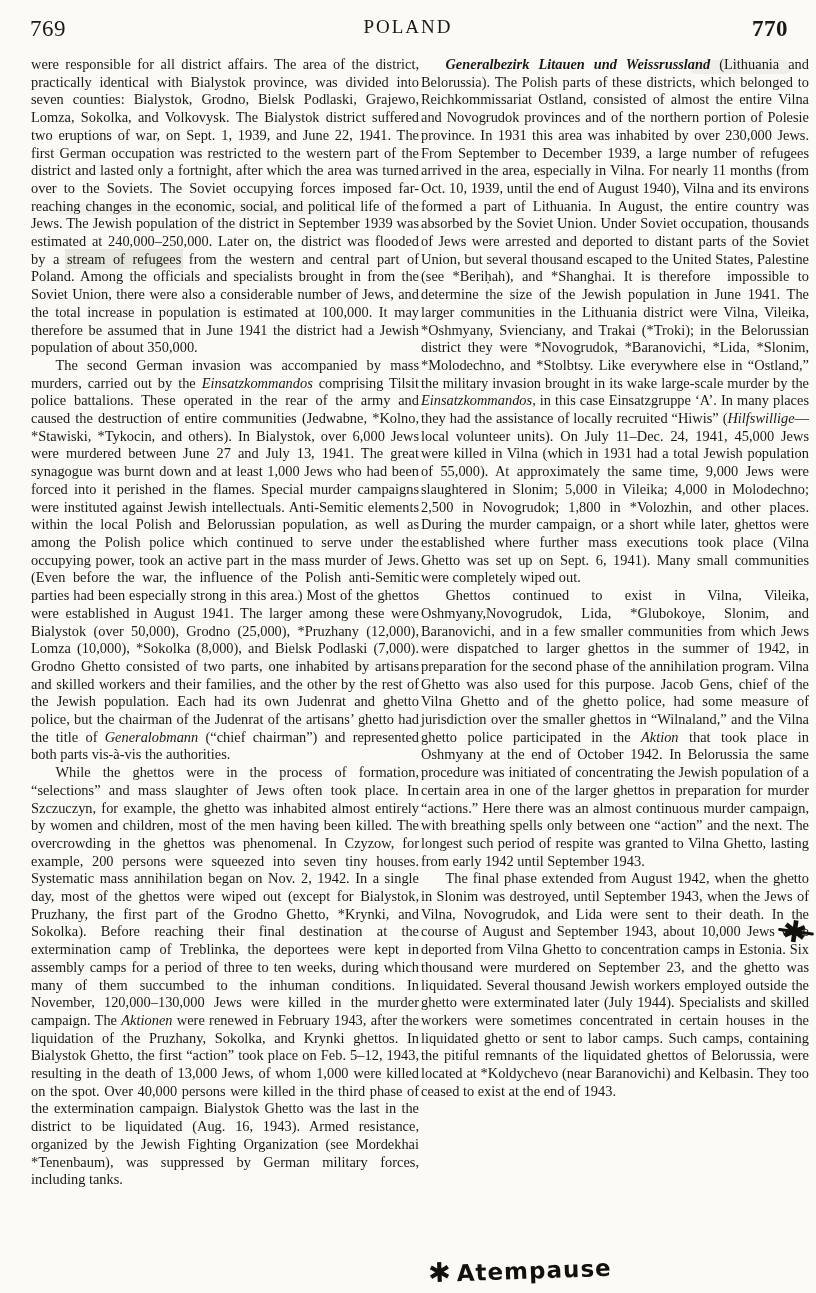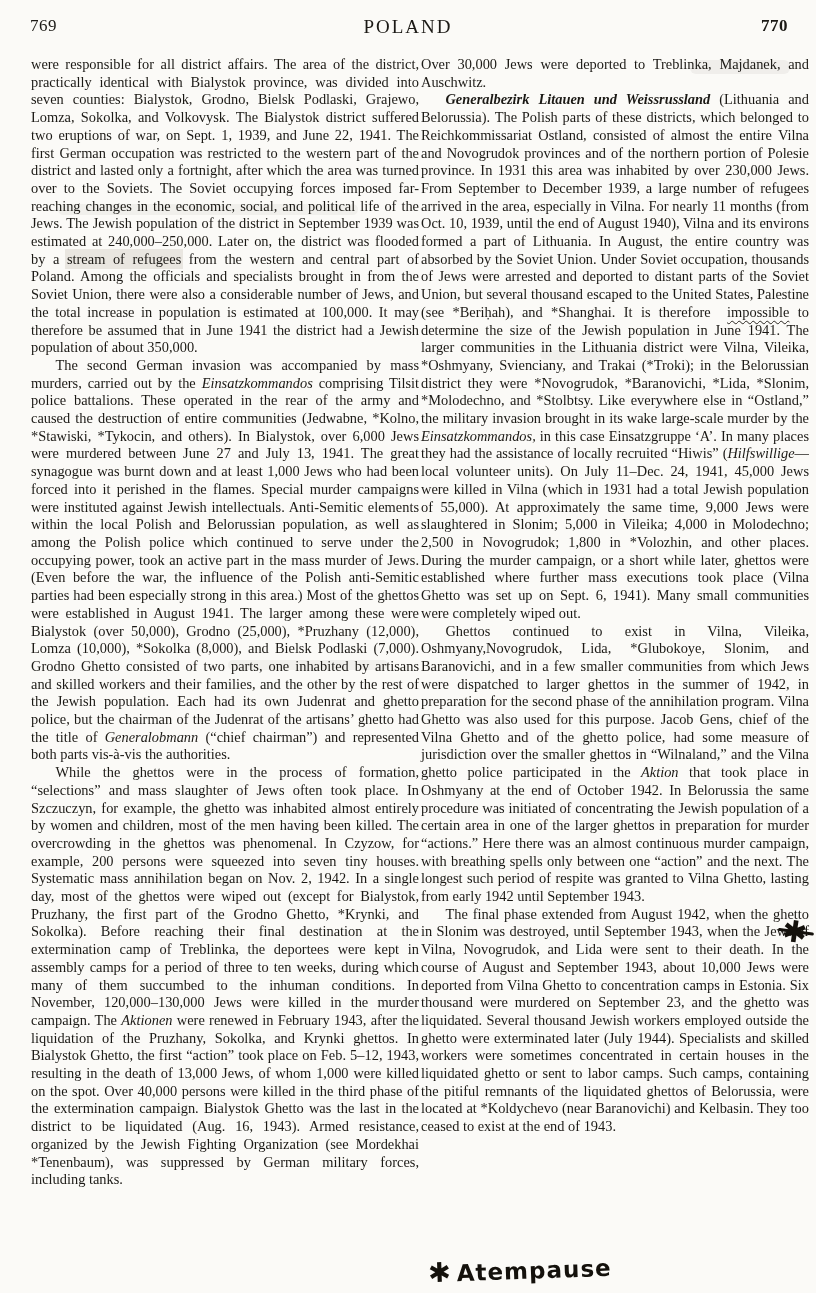--- a/index.html
+++ b/index.html
@@ -10,37 +10,37 @@
     font-family:"Liberation Serif", serif;
   }
   
   .smudge{position:absolute;background:rgba(60,55,45,0.05);border-radius:6px;pointer-events:none;}
   .s1{left:58px;top:204px;width:300px;height:11px;}
   .s2{left:228px;top:660px;width:160px;height:10px;}
   .s3{left:690px;top:60px;width:100px;height:14px;background:rgba(60,55,45,0.06);}
   .s4{left:540px;top:350px;width:120px;height:10px;}
 
   .page-header{position:absolute;top:16px;left:0;width:816px;height:30px;}
-  .pgnum{position:absolute;top:0;font-size:17px;letter-spacing:0.5px;}
+  .pgnum{position:absolute;top:0;font-size:23px;letter-spacing:0.5px;}
   .pgnum-left{left:30px;}
   .pgnum-right{right:28px;font-weight:bold;}
   .page-title{position:absolute;left:0;right:0;text-align:center;top:0;
     font-size:19px;letter-spacing:2px;font-weight:500;}
 
   .col{
     position:absolute;top:56px;width:388px;
     font-size:14.4px;line-height:17.7px;
     text-align:justify;
   }
   .col-left{left:12px;margin-left:19px;}
   .col-right{left:421px;}
   .col p{margin:0;}
   .col p.indent{text-indent:1.7em;}
   b{font-weight:700;font-style:italic;}
-  .w{text-decoration:underline;text-decoration-style:wavy;text-decoration-color:#2a2520;text-decoration-thickness:1.3px;text-underline-offset:3px;margin-left:8px;}
+  .w{text-decoration-style:wavy;text-decoration-color:#2a2520;text-decoration-thickness:1.3px;text-underline-offset:3px;margin-left:8px;}
   .hl{background:#e9e6e0;box-shadow:0 0 0 2px #e9e6e0;}
 
   .margin-mark{
     position:absolute;left:782px;top:914px;
     font-size:30px;font-weight:700;color:#14110c;
     font-family:"DejaVu Sans", sans-serif;
     transform:rotate(8deg);
   }
   .margin-mark::after{
     content:"";position:absolute;left:-4px;top:16px;width:36px;height:3px;background:#14110c;border-radius:2px;
@@ -70,21 +70,20 @@
     <span class="pgnum pgnum-right">770</span>
   </div>
 
   <div class="col col-left">
       <p><span>were responsible for all district affairs. The area of the district, practically identical with Bialystok province, was divided into seven counties: Bialystok, Grodno, Bielsk Podlaski, Grajewo, Lomza, Sokolka, and Volkovysk. The Bialystok district suffered two eruptions of war, on Sept. 1, 1939, and June 22, 1941. The first German occupation was restricted to the western part of the district and lasted only a fortnight, after which the area was turned over to the Soviets. The Soviet occupying forces imposed far-reaching changes in the economic, social, and political life of the Jews. The Jewish population of the district in September 1939 was estimated at 240,000–250,000. Later on, the district was flooded by a </span><span class="hl">stream of refugees</span><span> from the western and central part of Poland. Among the officials and specialists brought in from the Soviet Union, there were also a considerable number of Jews, and the total increase in population is estimated at 100,000. It may therefore be assumed that in June 1941 the district had a Jewish population of about 350,000.</span></p>
       <p class="indent"><span>The second German invasion was accompanied by mass murders, carried out by the </span><i>Einsatzkommandos</i><span> comprising Tilsit police battalions. These operated in the rear of the army and caused the destruction of entire communities (Jedwabne, *Kolno, *Stawiski, *Tykocin, and others). In Bialystok, over 6,000 Jews were murdered between June 27 and July 13, 1941. The great synagogue was burnt down and at least 1,000 Jews who had been forced into it perished in the flames. Special murder campaigns were instituted against Jewish intellectuals. Anti-Semitic elements within the local Polish and Belorussian population, as well as among the Polish police which continued to serve under the occupying power, took an active part in the mass murder of Jews. (Even before the war, the influence of the Polish anti-Semitic parties had been especially strong in this area.) Most of the ghettos were established in August 1941. The larger among these were Bialystok (over 50,000), Grodno (25,000), *Pruzhany (12,000), Lomza (10,000), *Sokolka (8,000), and Bielsk Podlaski (7,000). Grodno Ghetto consisted of two parts, one inhabited by artisans and skilled workers and their families, and the other by the rest of the Jewish population. Each had its own Judenrat and ghetto police, but the chairman of the Judenrat of the artisans’ ghetto had the title of </span><i>Generalobmann</i><span> (“chief chairman”) and represented both parts vis-à-vis the authorities.</span></p>
       <p class="indent"><span>While the ghettos were in the process of formation, “selections” and mass slaughter of Jews often took place. In Szczuczyn, for example, the ghetto was inhabited almost entirely by women and children, most of the men having been killed. The overcrowding in the ghettos was phenomenal. In Czyzow, for example, 200 persons were squeezed into seven tiny houses. Systematic mass annihilation began on Nov. 2, 1942. In a single day, most of the ghettos were wiped out (except for Bialystok, Pruzhany, the first part of the Grodno Ghetto, *Krynki, and Sokolka). Before reaching their final destination at the extermination camp of Treblinka, the deportees were kept in assembly camps for a period of three to ten weeks, during which many of them succumbed to the inhuman conditions. In November, 120,000–130,000 Jews were killed in the murder campaign. The </span><i>Aktionen</i><span> were renewed in February 1943, after the liquidation of the Pruzhany, Sokolka, and Krynki ghettos. In Bialystok Ghetto, the first “action” took place on Feb. 5–12, 1943, resulting in the death of 13,000 Jews, of whom 1,000 were killed on the spot. Over 40,000 persons were killed in the third phase of the extermination campaign. Bialystok Ghetto was the last in the district to be liquidated (Aug. 16, 1943). Armed resistance, organized by the Jewish Fighting Organization (see Mordekhai *Tenenbaum), was suppressed by German military forces, including tanks.</span></p>
     </div>
 
   <div class="col col-right">
-      <p><span>Over 30,000 Jews were deported to Treblinka, Majdanek, and Auschwitz.</span></p>
       <p class="indent"><b>Generalbezirk Litauen und Weissrussland</b><span> (Lithuania and Belorussia). The Polish parts of these districts, which belonged to Reichkommissariat Ostland, consisted of almost the entire Vilna and Novogrudok provinces and of the northern portion of Polesie province. In 1931 this area was inhabited by over 230,000 Jews. From September to December 1939, a large number of refugees arrived in the area, especially in Vilna. For nearly 11 months (from Oct. 10, 1939, until the end of August 1940), Vilna and its environs formed a part of Lithuania. In August, the entire country was absorbed by the Soviet Union. Under Soviet occupation, thousands of Jews were arrested and deported to distant parts of the Soviet Union, but several thousand escaped to the United States, Palestine (see *Beriḥah), and *Shanghai. It is therefore </span><span class="w">impossible</span><span> to determine the size of the Jewish population in June 1941. The larger communities in the Lithuania district were Vilna, Vileika, *Oshmyany, Svienciany, and Trakai (*Troki); in the Belorussian district they were *Novogrudok, *Baranovichi, *Lida, *Slonim, *Molodechno, and *Stolbtsy. Like everywhere else in “Ostland,” the military invasion brought in its wake large-scale murder by the </span><i>Einsatzkommandos,</i><span> in this case Einsatzgruppe ‘A’. In many places they had the assistance of locally recruited “Hiwis” (</span><i>Hilfswillige</i><span>—local volunteer units). On July 11–Dec. 24, 1941, 45,000 Jews were killed in Vilna (which in 1931 had a total Jewish population of 55,000). At approximately the same time, 9,000 Jews were slaughtered in Slonim; 5,000 in Vileika; 4,000 in Molodechno; 2,500 in Novogrudok; 1,800 in *Volozhin, and other places. During the murder campaign, or a short while later, ghettos were established where further mass executions took place (Vilna Ghetto was set up on Sept. 6, 1941). Many small communities were completely wiped out.</span></p>
       <p class="indent"><span>Ghettos continued to exist in Vilna, Vileika, Oshmyany,Novogrudok, Lida, *Glubokoye, Slonim, and Baranovichi, and in a few smaller communities from which Jews were dispatched to larger ghettos in the summer of 1942, in preparation for the second phase of the annihilation program. Vilna Ghetto was also used for this purpose. Jacob Gens, chief of the Vilna Ghetto and of the ghetto police, had some measure of jurisdiction over the smaller ghettos in “Wilnaland,” and the Vilna ghetto police participated in the </span><i>Aktion</i><span> that took place in Oshmyany at the end of October 1942. In Belorussia the same procedure was initiated of concentrating the Jewish population of a certain area in one of the larger ghettos in preparation for murder “actions.” Here there was an almost continuous murder campaign, with breathing spells only between one “action” and the next. The longest such period of respite was granted to Vilna Ghetto, lasting from early 1942 until September 1943.</span></p>
       <p class="indent"><span>The final phase extended from August 1942, when the ghetto in Slonim was destroyed, until September 1943, when the Jews of Vilna, Novogrudok, and Lida were sent to their death. In the course of August and September 1943, about 10,000 Jews were deported from Vilna Ghetto to concentration camps in Estonia. Six thousand were murdered on September 23, and the ghetto was liquidated. Several thousand Jewish workers employed outside the ghetto were exterminated later (July 1944). Specialists and skilled workers were sometimes concentrated in certain houses in the liquidated ghetto or sent to labor camps. Such camps, containing the pitiful remnants of the liquidated ghettos of Belorussia, were located at *Koldychevo (near Baranovichi) and Kelbasin. They too ceased to exist at the end of 1943.</span></p>
     </div>
 
   <div class="margin-mark">✱</div>
 
   <div class="handwritten">
     <span class="ast">✱</span><span>Atempause</span>
   </div>

